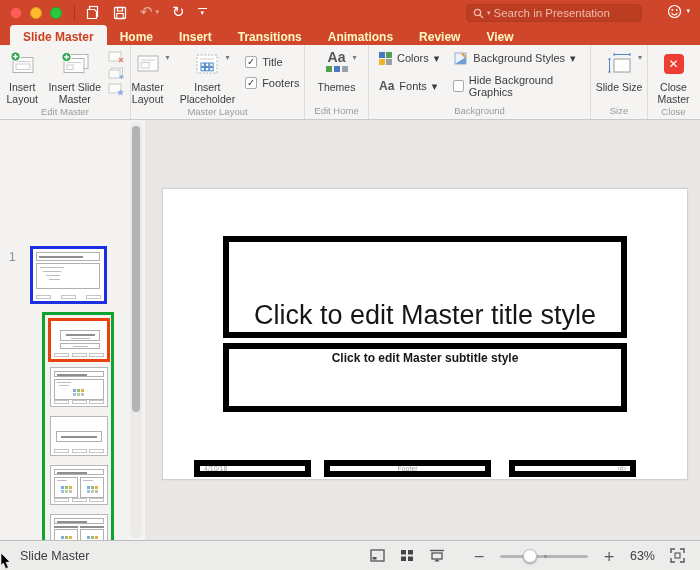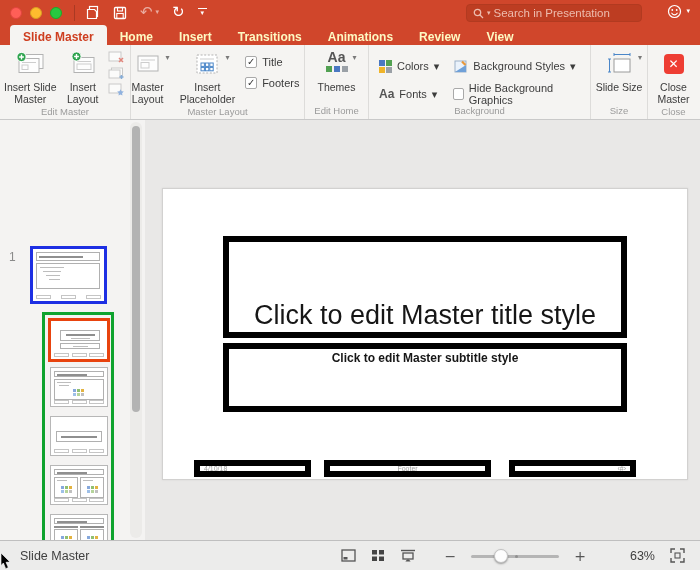--- a/index.html
+++ b/index.html
@@ -94,21 +94,21 @@
   
   .statusbar { height:30px; background:#ececeb; border-top:1px solid #bfbfbf; display:flex; align-items:center; font-size:12.5px; color:#3f3f3f; position:relative; }
   .sb-left { display:flex; gap:28px; padding-left:20px; }
   .sb-right { margin-left:auto; display:flex; align-items:center; gap:15px; padding-right:15px; }
   .sb-right svg { display:block; }
   .zoom-minus,.zoom-plus { font-size:14px; color:#555; font-family:"DejaVu Sans",sans-serif; line-height:1; }
   .slider { position:relative; width:88px; height:14px; }
   .slider .track { position:absolute; top:6px; left:0; right:0; height:3px; background:#b5b5b5; border-radius:2px; }
   .slider .midtick { position:absolute; top:6px; left:50%; width:3px; height:3px; background:#909090; border-radius:50%; }
   .slider .thumb { position:absolute; top:0; left:26%; width:14px; height:14px; background:#fdfdfd; border:1px solid #c2c2c2; border-radius:50%; box-shadow:0 1px 2px rgba(0,0,0,0.35); }
-  .zoom-val { font-size:12.5px; color:#3f3f3f;margin-left:29px; }
+  .zoom-val { font-size:12.5px; color:#3f3f3f; }
 
   .cursor { position:absolute; left:0px; bottom:0px; }
 </style>
 </head>
 <body>
 
 <div class="app">
 
   <div class="header">
     <div class="titlebar">
@@ -171,42 +171,42 @@
       <div class="tab">View</div>
     </div>
   </div>
 
   <div class="ribbon">
 
     <div class="rgroup" style="width:131px;">
       <div class="rgroup-content">
         <div class="rbtn">
           <div class="iconwrap">
+            <svg width="26" height="26" viewBox="0 0 26 26">
+              <rect x="4" y="6.5" width="20" height="15" fill="#fdfdfd" stroke="#b3b3b3"></rect>
+              <line x1="7" y1="10.5" x2="21" y2="10.5" stroke="#cdcdcd"></line>
+              <rect x="7" y="13" width="14" height="5.5" fill="none" stroke="#cdcdcd"></rect>
+              <circle cx="6.5" cy="5.5" r="4.6" fill="#2ea44f" stroke="#fff"></circle>
+              <path d="M6.5 3.1v4.8M4.1 5.5h4.8" stroke="#fff" stroke-width="1.4"></path>
+            </svg>
+          </div>
+          <div class="lbl">Insert Layout</div>
+        </div>
+        <div class="rbtn">
+          <div class="iconwrap">
             <svg width="30" height="26" viewBox="0 0 30 26">
               <rect x="8" y="3.5" width="20" height="14" fill="#fdfdfd" stroke="#b3b3b3"></rect>
               <rect x="4" y="7.5" width="20" height="14" fill="#fdfdfd" stroke="#b3b3b3"></rect>
               <line x1="7" y1="11.5" x2="21" y2="11.5" stroke="#cdcdcd"></line>
               <rect x="7" y="14" width="6" height="4.5" fill="none" stroke="#cdcdcd"></rect>
               <circle cx="6.5" cy="6" r="4.6" fill="#2ea44f" stroke="#fff"></circle>
               <path d="M6.5 3.6v4.8M4.1 6h4.8" stroke="#fff" stroke-width="1.4"></path>
             </svg>
           </div>
           <div class="lbl">Insert Slide Master</div>
-        </div>
-        <div class="rbtn">
-          <div class="iconwrap">
-            <svg width="26" height="26" viewBox="0 0 26 26">
-              <rect x="4" y="6.5" width="20" height="15" fill="#fdfdfd" stroke="#b3b3b3"></rect>
-              <line x1="7" y1="10.5" x2="21" y2="10.5" stroke="#cdcdcd"></line>
-              <rect x="7" y="13" width="14" height="5.5" fill="none" stroke="#cdcdcd"></rect>
-              <circle cx="6.5" cy="5.5" r="4.6" fill="#2ea44f" stroke="#fff"></circle>
-              <path d="M6.5 3.1v4.8M4.1 5.5h4.8" stroke="#fff" stroke-width="1.4"></path>
-            </svg>
-          </div>
-          <div class="lbl">Insert Layout</div>
         </div>
         <div class="mini-stack">
           <svg width="17" height="13" viewBox="0 0 17 13">
               <rect x="1" y="1" width="12" height="9" fill="#fff" stroke="#b3b3b3"></rect>
               <path d="M11 7l4 4M15 7l-4 4" stroke="#d84a3c" stroke-width="1.5"></path>
             </svg>
           <svg width="17" height="13" viewBox="0 0 17 13">
               <rect x="3.5" y="1" width="11" height="8" fill="#fff" stroke="#b3b3b3"></rect>
               <rect x="1" y="3" width="11" height="8" fill="#fff" stroke="#b3b3b3"></rect>
               <path d="M13.5 8v4M11.5 10h4" stroke="#4a86c8" stroke-width="1.5"></path>
@@ -277,21 +277,21 @@
             </div>
             <span class="caret">▾</span>
           </div>
           <div class="lbl">Themes</div>
         </div>
       </div>
       <div class="rgroup-label">Edit Home</div>
     </div>
 
     <div class="rgroup" style="width:222px;">
-      <div class="rgroup-content" style="padding-top:8px;">
+      <div class="rgroup-content" style="padding-top:0;">
         <div class="bg-cols">
           <div class="bg-col">
             <div class="bg-row">
               <span class="colors-grid">
                   <span style="background:#4a78c2;"></span>
                   <span style="background:#52a152;"></span>
                   <span style="background:#f0b429;"></span>
                   <span style="background:#9aa0a6;"></span>
                 </span>
               <span>Colors</span>

